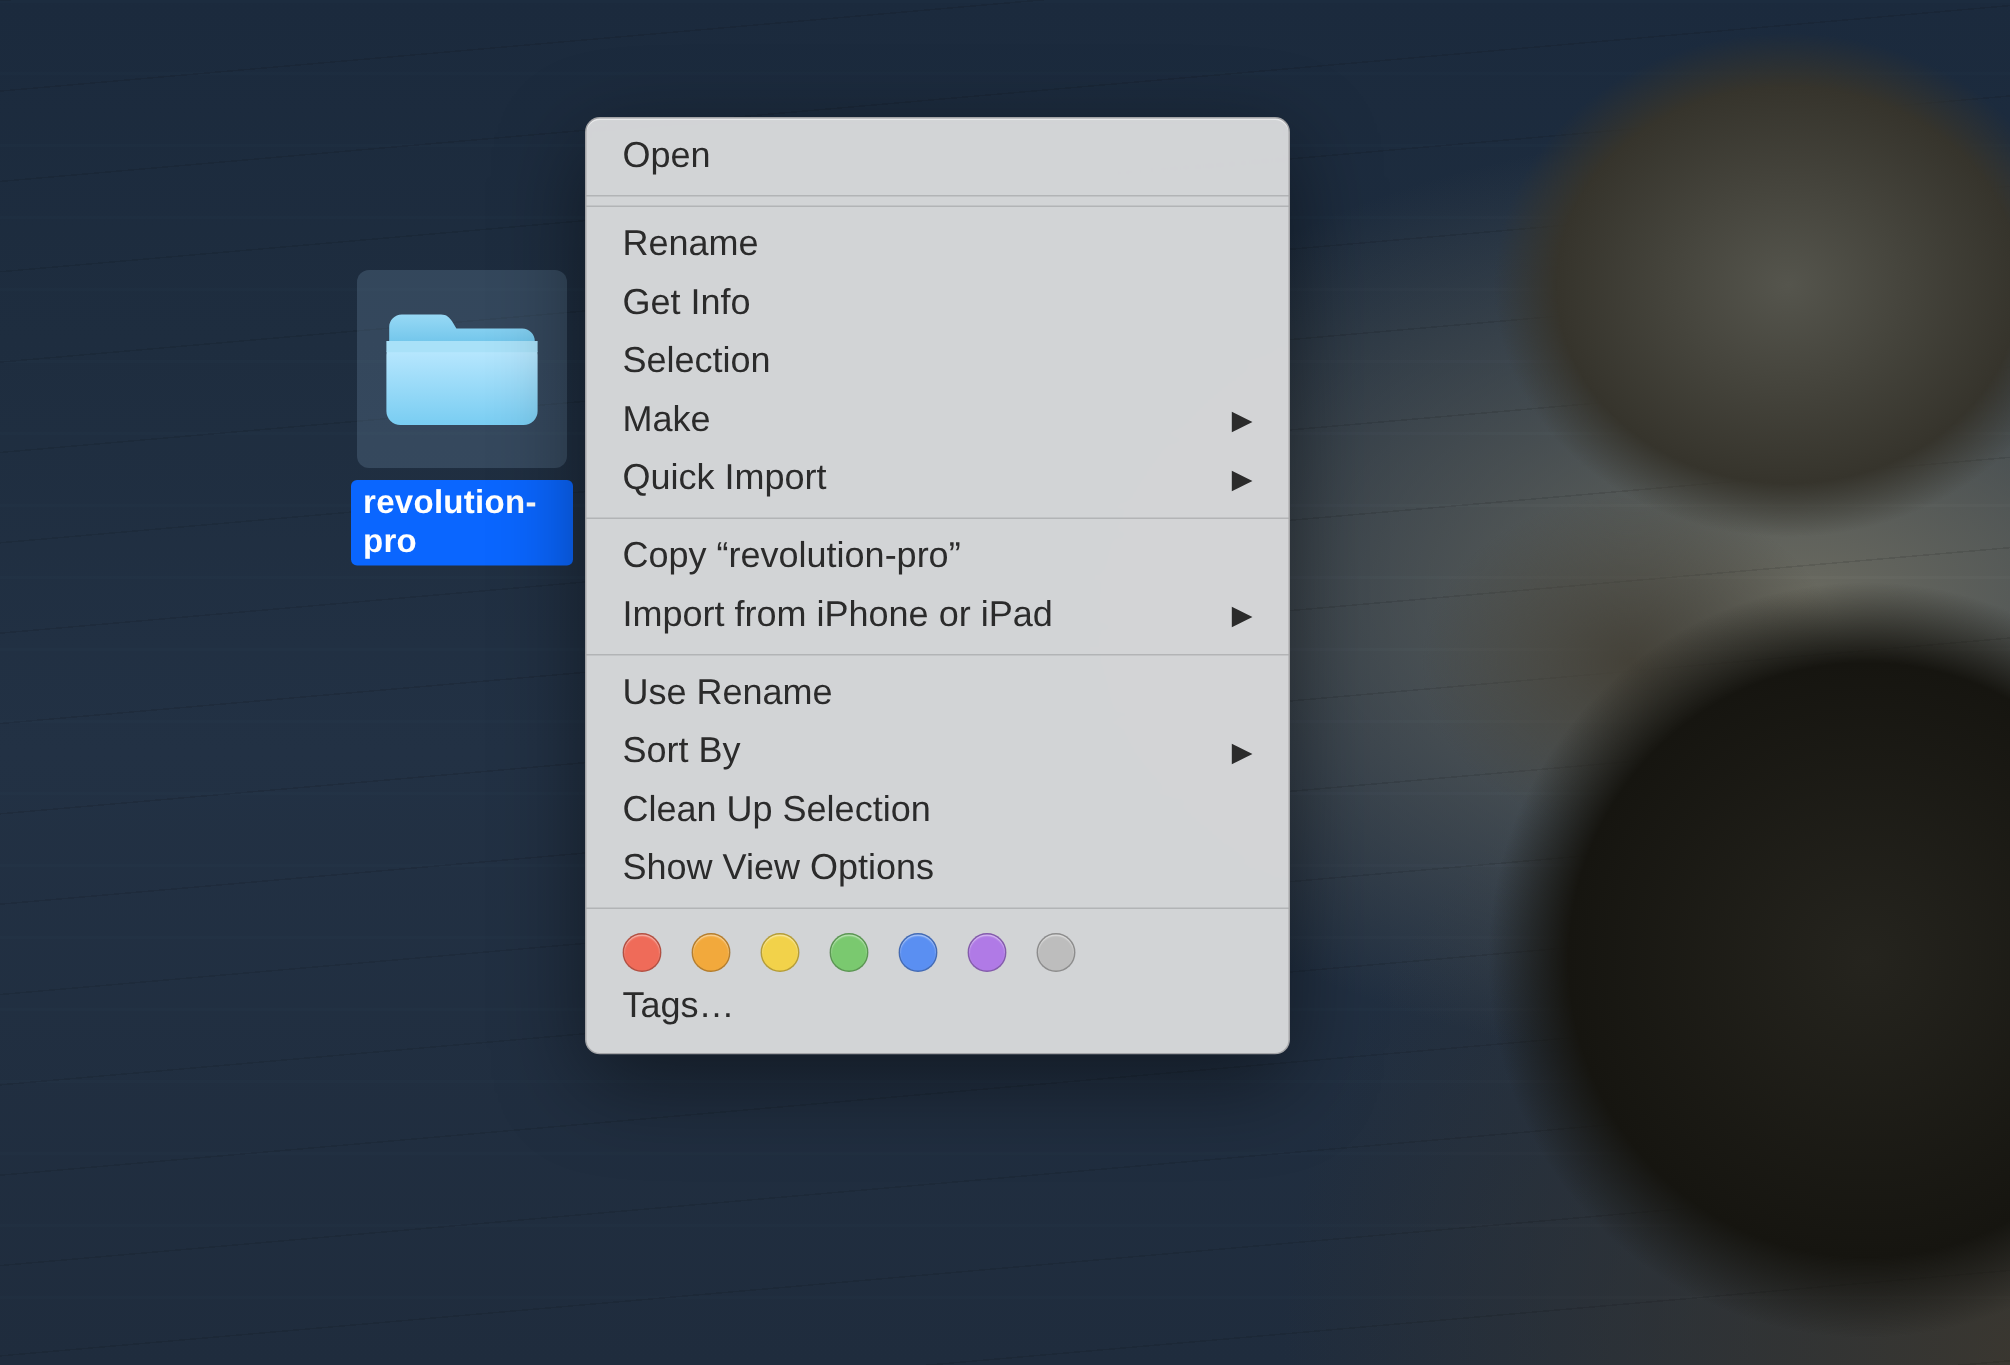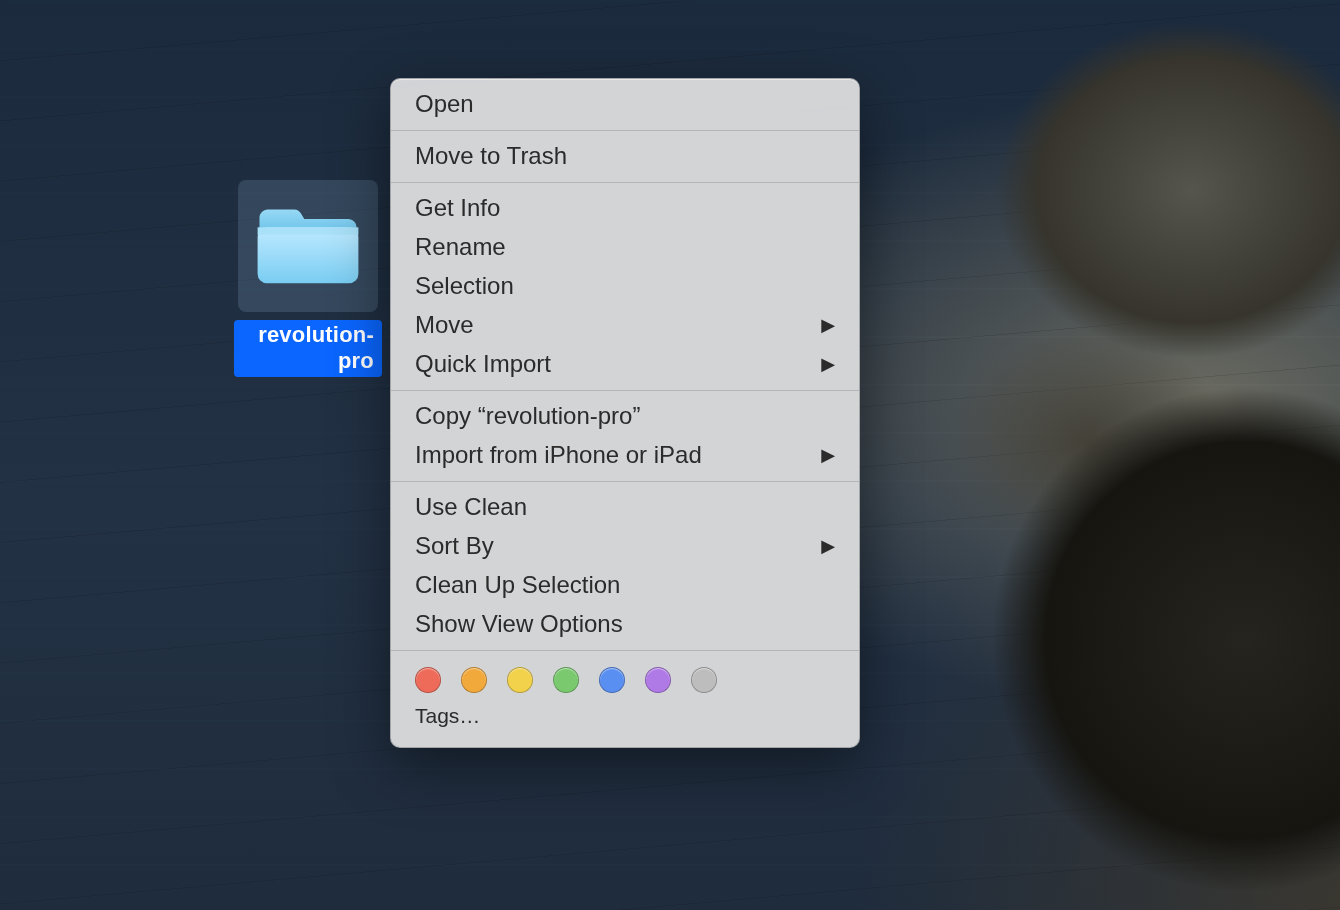--- a/index.html
+++ b/index.html
@@ -28,21 +28,21 @@
       position: absolute; right: -60px; top: 10px; width: 520px; height: 900px; pointer-events: none;
       background:
         radial-gradient(280px 240px at 60% 20%, #5b5b53 0%, #3c3a32 55%, transparent 70%),
         radial-gradient(360px 360px at 70% 70%, #2b2a24 0%, #1c1b16 55%, transparent 70%),
         radial-gradient(200px 160px at 40% 48%, #4a473e 0%, transparent 70%);
       filter: contrast(105%) brightness(95%);
     }
 
     
     .icon-wrap {
-      position: absolute; left: 234px; top: 180px; width: 148px; text-align: right;
+      position: absolute; left: 234px; top: 180px; width: 148px; text-align: left;
     }
     .icon-select {
       width: 140px; height: 132px; margin: 0 auto 8px auto;
       border-radius: 8px;
       background: rgba(120,150,180,0.25);
       display: flex; align-items: center; justify-content: center;
     }
     .folder-svg { width: 112px; height: 92px; display: block; }
     .icon-label {
       display: inline-block; padding: 2px 8px 3px 8px; border-radius: 4px;
@@ -70,21 +70,21 @@
     .menu-item.highlight { background: #0a66ff; color: #fff; }
     .menu-sep { height: 0; border-top: 1px solid rgba(0,0,0,0.15); margin: 6px 0; }
     .submenu-arrow { font-size: 18px; color: #2b2b2b; }
 
     .tags-row { display: flex; gap: 20px; padding: 10px 24px 6px 24px; }
     .tag-dot {
       width: 26px; height: 26px; border-radius: 50%;
       border: 1px solid rgba(0,0,0,0.25);
       box-shadow: inset 0 1px 1px rgba(255,255,255,0.5);
     }
-    .tags-label { padding: 0 24px 6px 24px; font-size: 21px; color: #2b2b2b; }
+    .tags-label { padding: 0 24px 6px 24px; font-size: 24px; color: #2b2b2b; }
   </style>
 </head>
 <body>
 
 <div class="desktop">
   <div class="rock"></div>
 
   <div class="icon-wrap">
     <div class="icon-select">
       <svg class="folder-svg" viewBox="0 0 120 96">
@@ -104,52 +104,49 @@
       </svg>
     </div>
     <span class="icon-label">revolution-pro</span>
   </div>
 
   <div class="menu" id="context-menu">
       <div class="menu-item">
         <span>Open</span>
       </div>
       <div class="menu-sep"></div>
-      <div class="menu-item">
-        <span>Move to Trash</span>
-      </div>
       <div class="menu-sep"></div>
       <div class="menu-item">
-        <span>Get Info</span>
+        <span>Rename</span>
       </div>
       <div class="menu-item">
-        <span>Rename</span>
+        <span>Get Info</span>
       </div>
       <div class="menu-item">
         <span>Selection</span>
       </div>
       <div class="menu-item">
-        <span>Move</span>
+        <span>Make</span>
         <span class="submenu-arrow">▶</span>
       </div>
       <div class="menu-item">
         <span>Quick Import</span>
         <span class="submenu-arrow">▶</span>
       </div>
       <div class="menu-sep"></div>
       <div class="menu-item">
         <span>Copy “revolution-pro”</span>
       </div>
       <div class="menu-item">
         <span>Import from iPhone or iPad</span>
         <span class="submenu-arrow">▶</span>
       </div>
       <div class="menu-sep"></div>
       <div class="menu-item">
-        <span>Use Clean</span>
+        <span>Use Rename</span>
       </div>
       <div class="menu-item">
         <span>Sort By</span>
         <span class="submenu-arrow">▶</span>
       </div>
       <div class="menu-item">
         <span>Clean Up Selection</span>
       </div>
       <div class="menu-item">
         <span>Show View Options</span>

